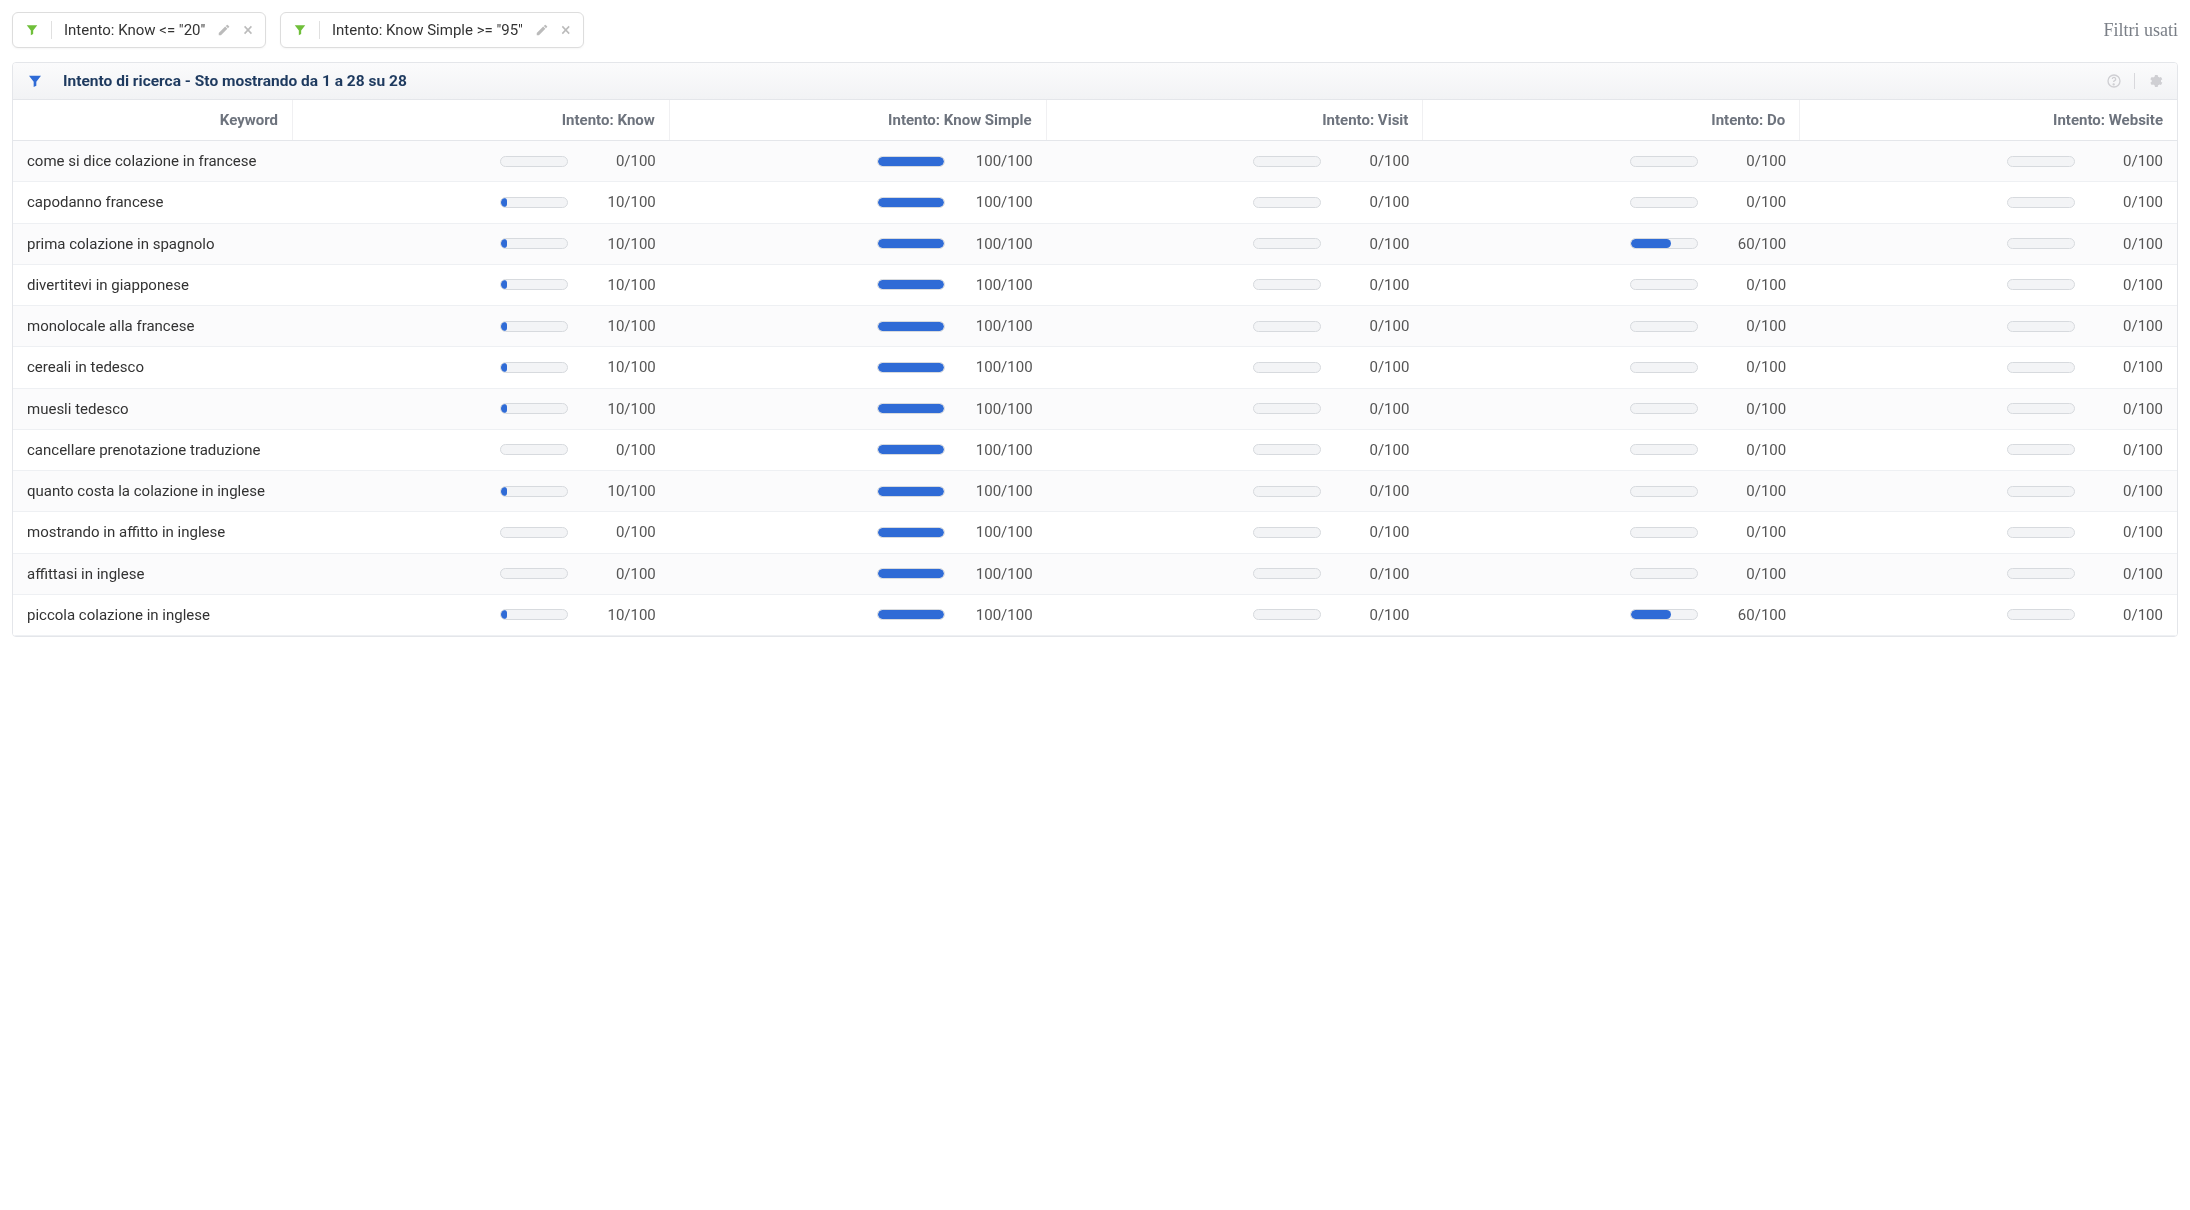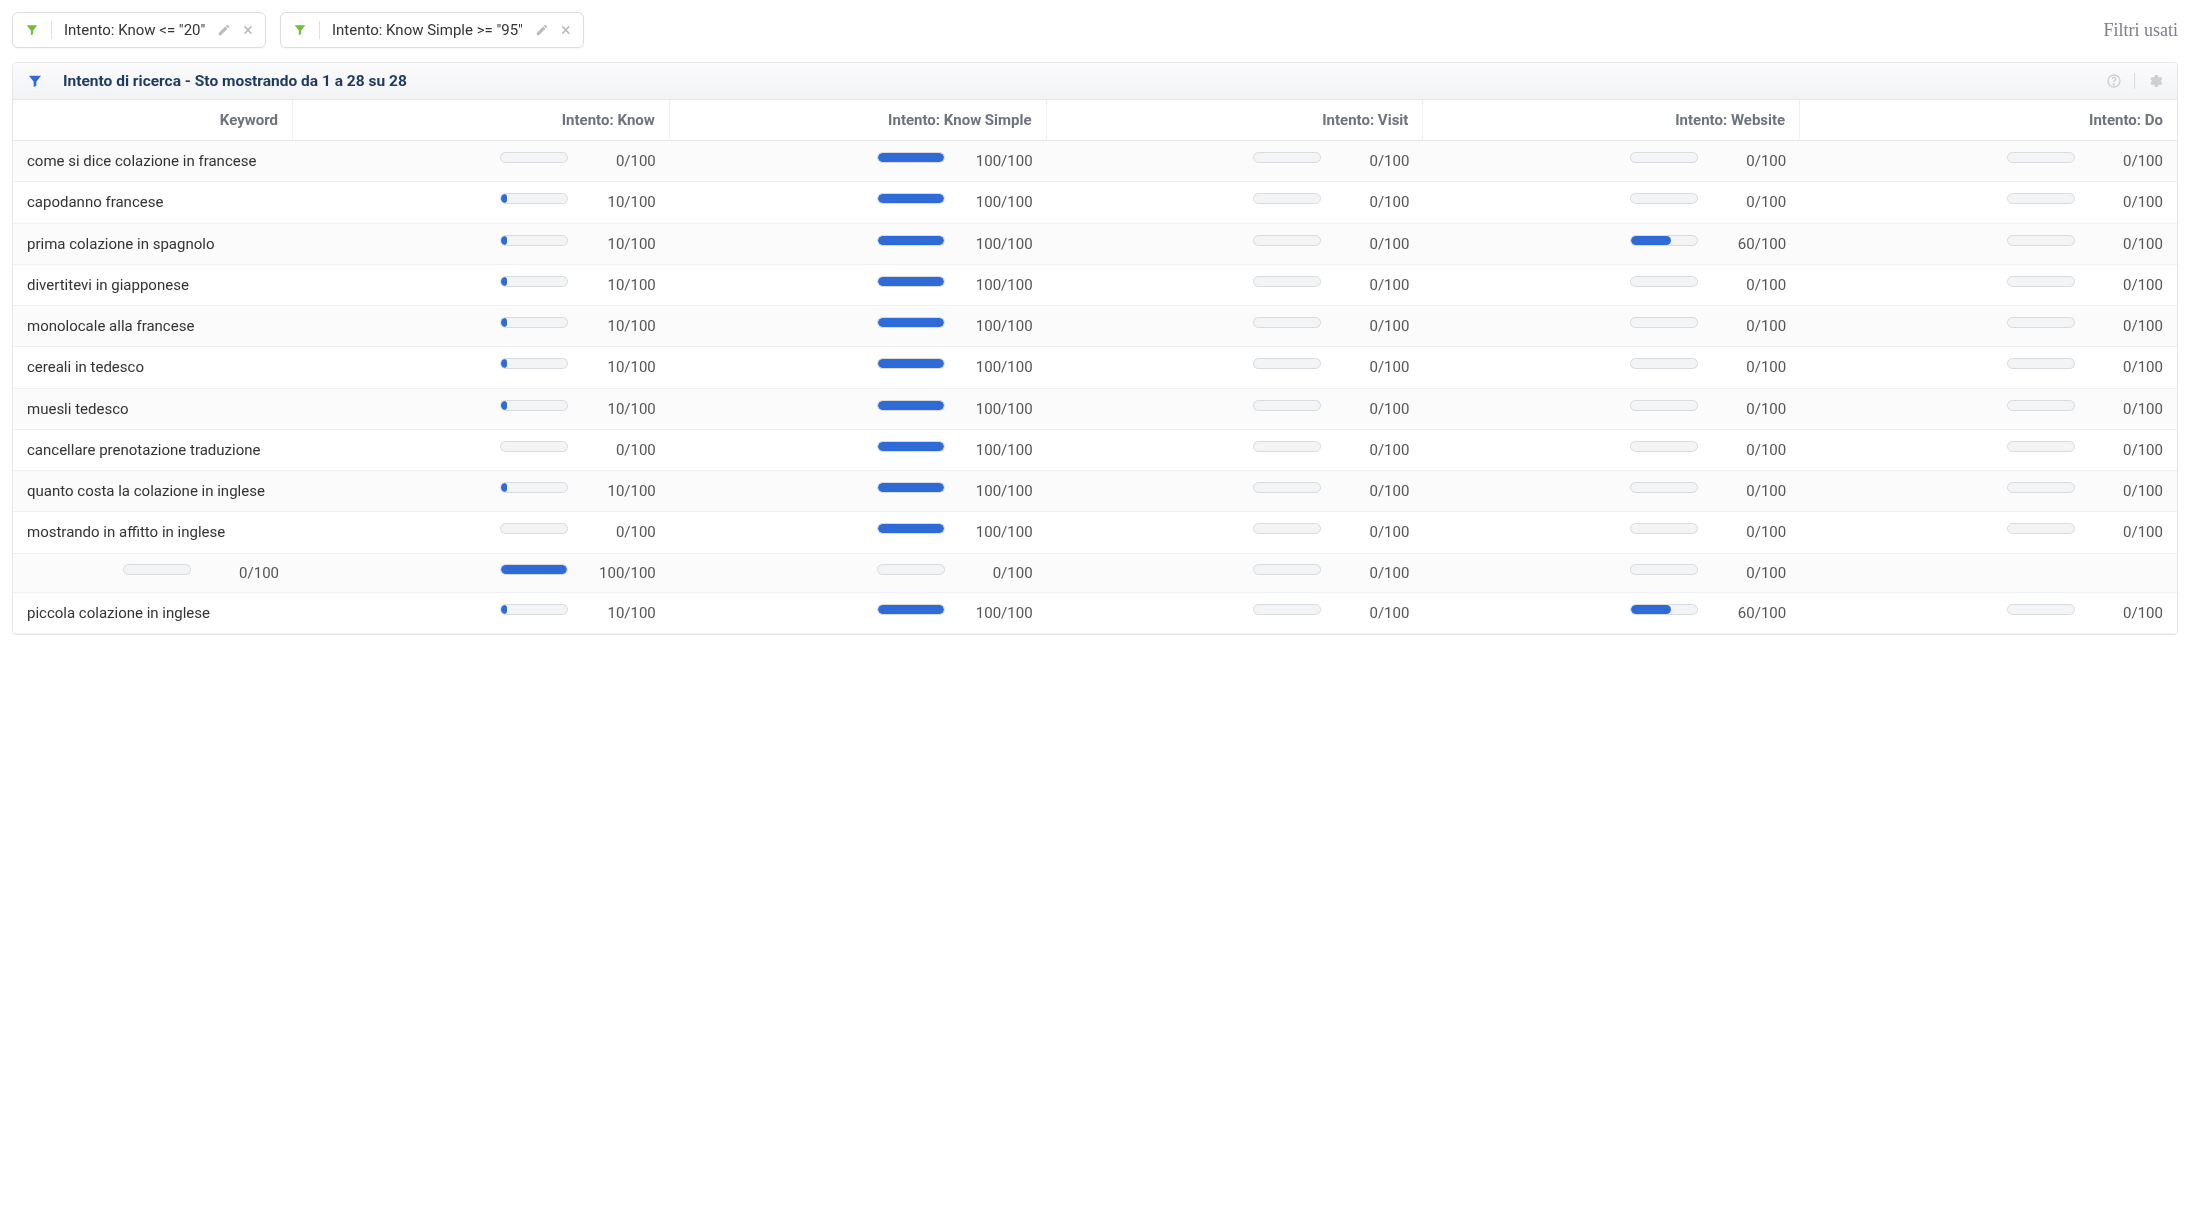--- a/index.html
+++ b/index.html
@@ -87,20 +87,21 @@
     display: flex;
     align-items: center;
   }
   .cell.kw {
     color: #333;
     font-size: 15px;
     line-height: 1.35;
   }
   .metric {
     display: flex;
+    align-items: center;
     justify-content: flex-end;
     width: 100%;
     gap: 14px;
   }
   .bar {
     width: 68px;
     height: 11px;
     border: 1px solid #d7dade;
     border-radius: 6px;
     background: #f3f4f6;
@@ -184,22 +185,22 @@
           </svg>
       </span>
     </div>
   </div>
 
   <div class="columns-header">
     <div>Keyword</div>
     <div>Intento: Know</div>
     <div>Intento: Know Simple</div>
     <div>Intento: Visit</div>
+    <div>Intento: Do</div>
     <div>Intento: Website</div>
-    <div>Intento: Do</div>
   </div>
 
   <div id="rows">
       <div class="row">
         <div class="cell kw">come si dice colazione in francese</div>
         <div class="cell">
           <div class="metric">
             <div class="bar"></div>
             <div class="valtext">0/100</div>
           </div>
@@ -556,20 +557,21 @@
           </div>
         </div>
         <div class="cell">
           <div class="metric">
             <div class="bar"></div>
             <div class="valtext">0/100</div>
           </div>
         </div>
       </div>
       <div class="row">
+        <div class="cell kw">affittasi in inglese</div>
         <div class="cell">
           <div class="metric">
             <div class="bar"></div>
             <div class="valtext">0/100</div>
           </div>
         </div>
         <div class="cell">
           <div class="metric">
             <div class="bar">
               <div class="fill" style="width: 100%;"></div>

